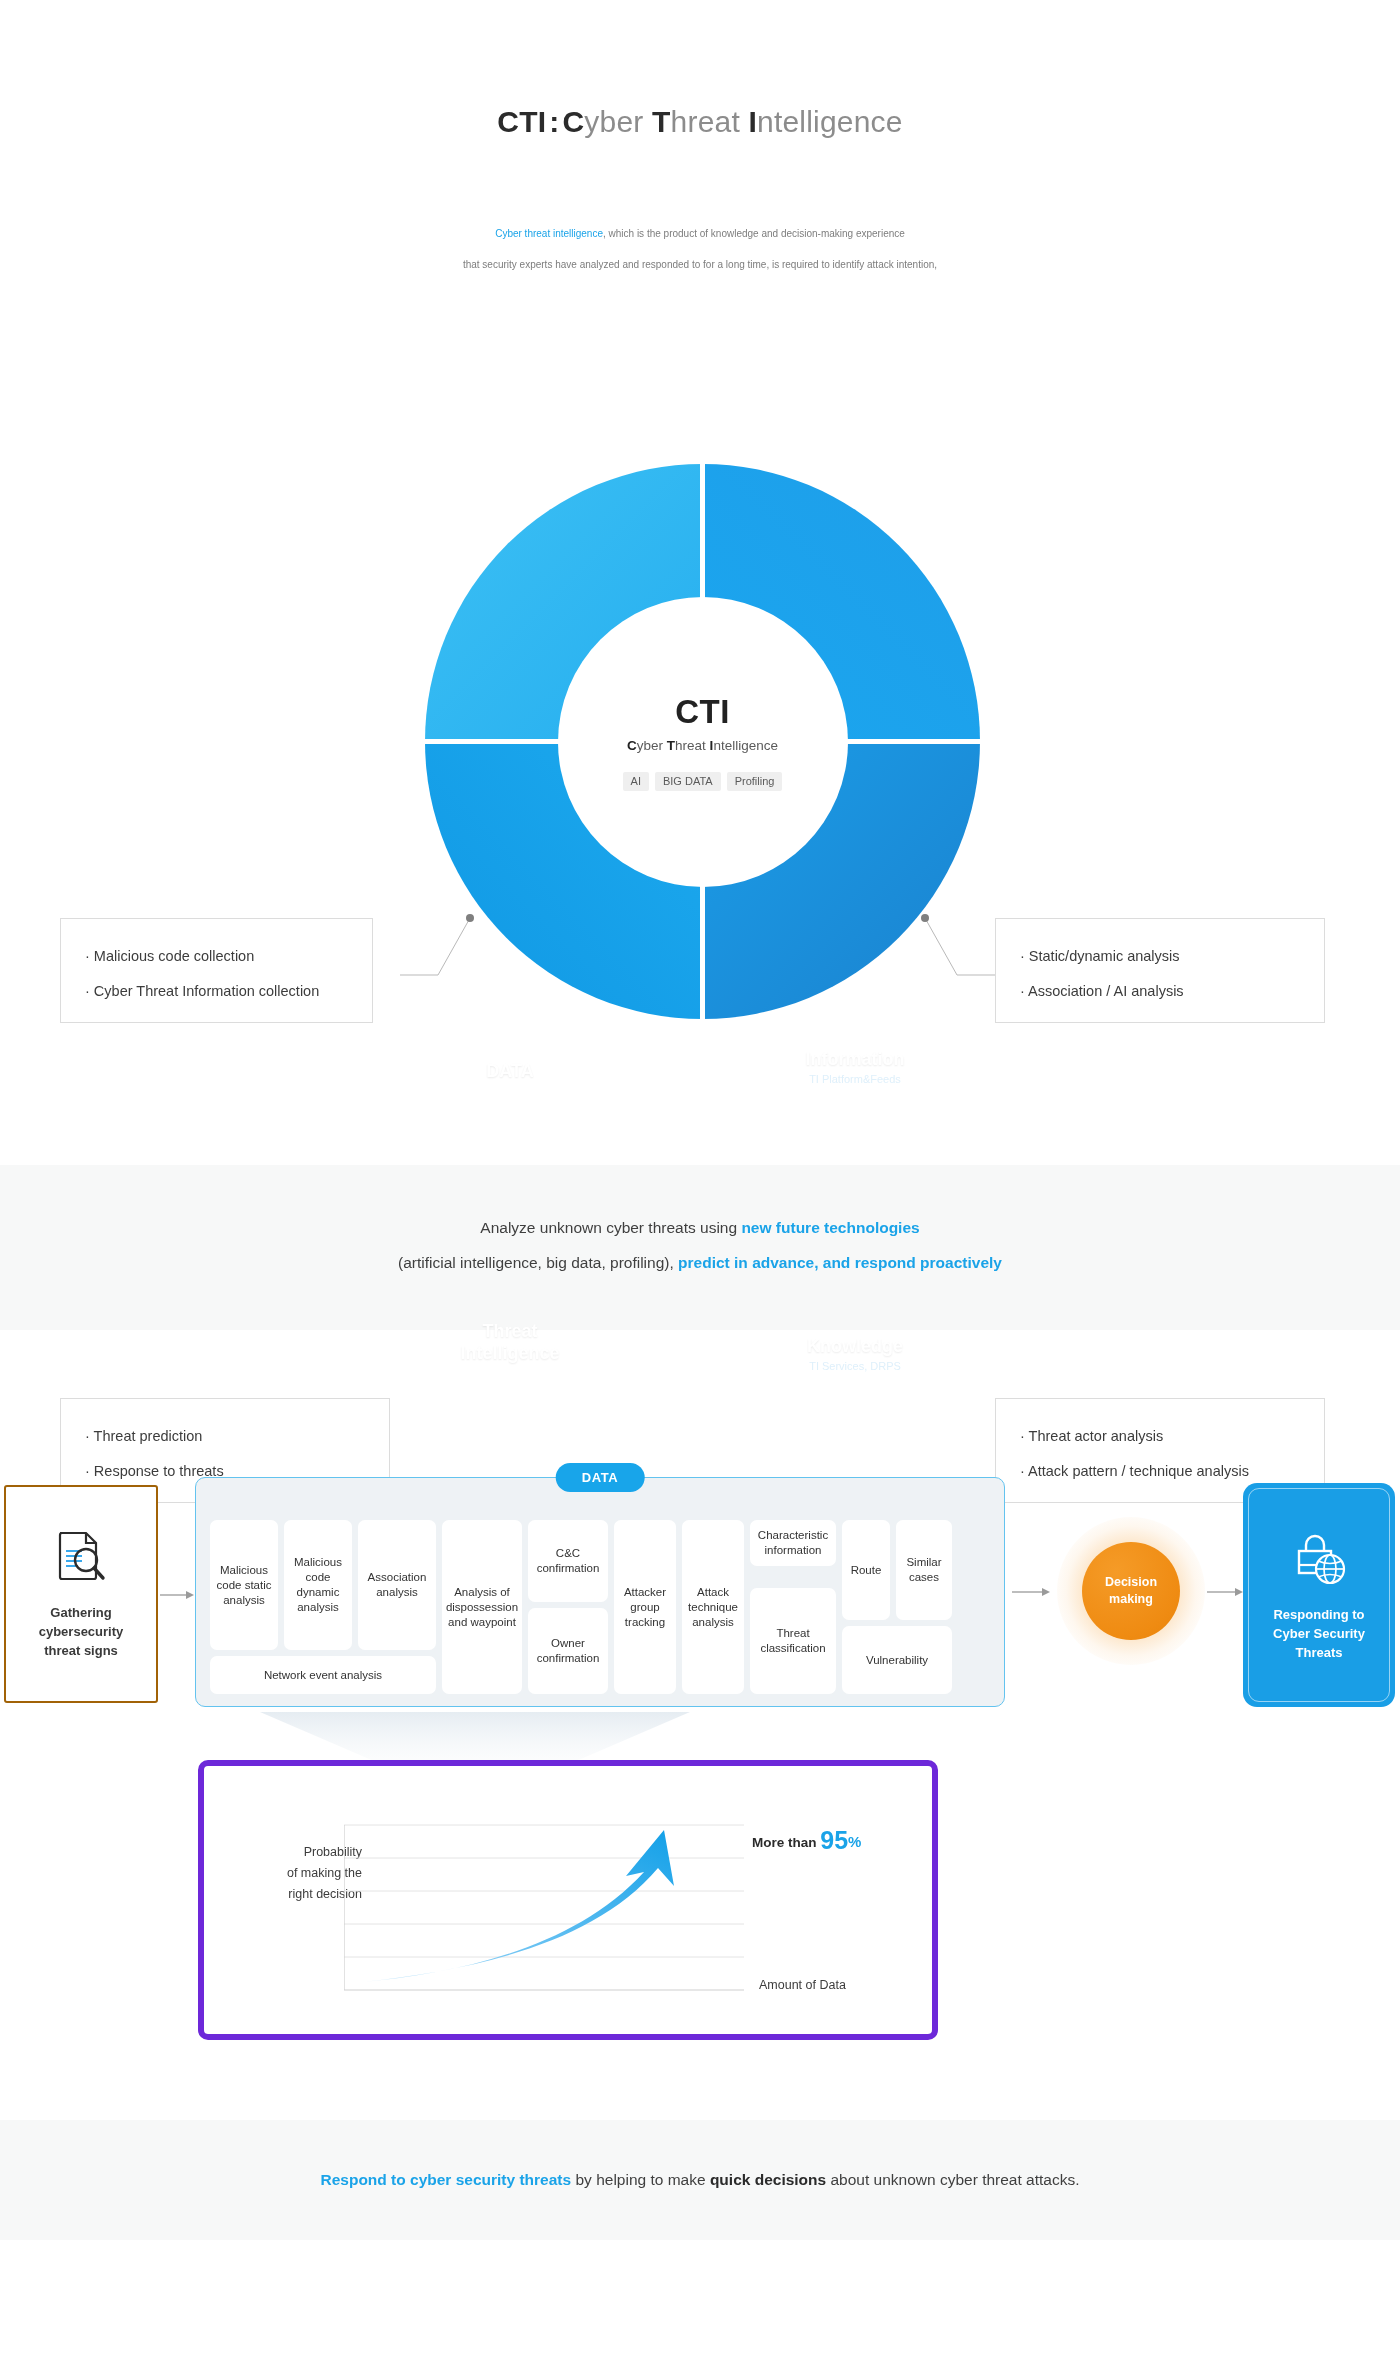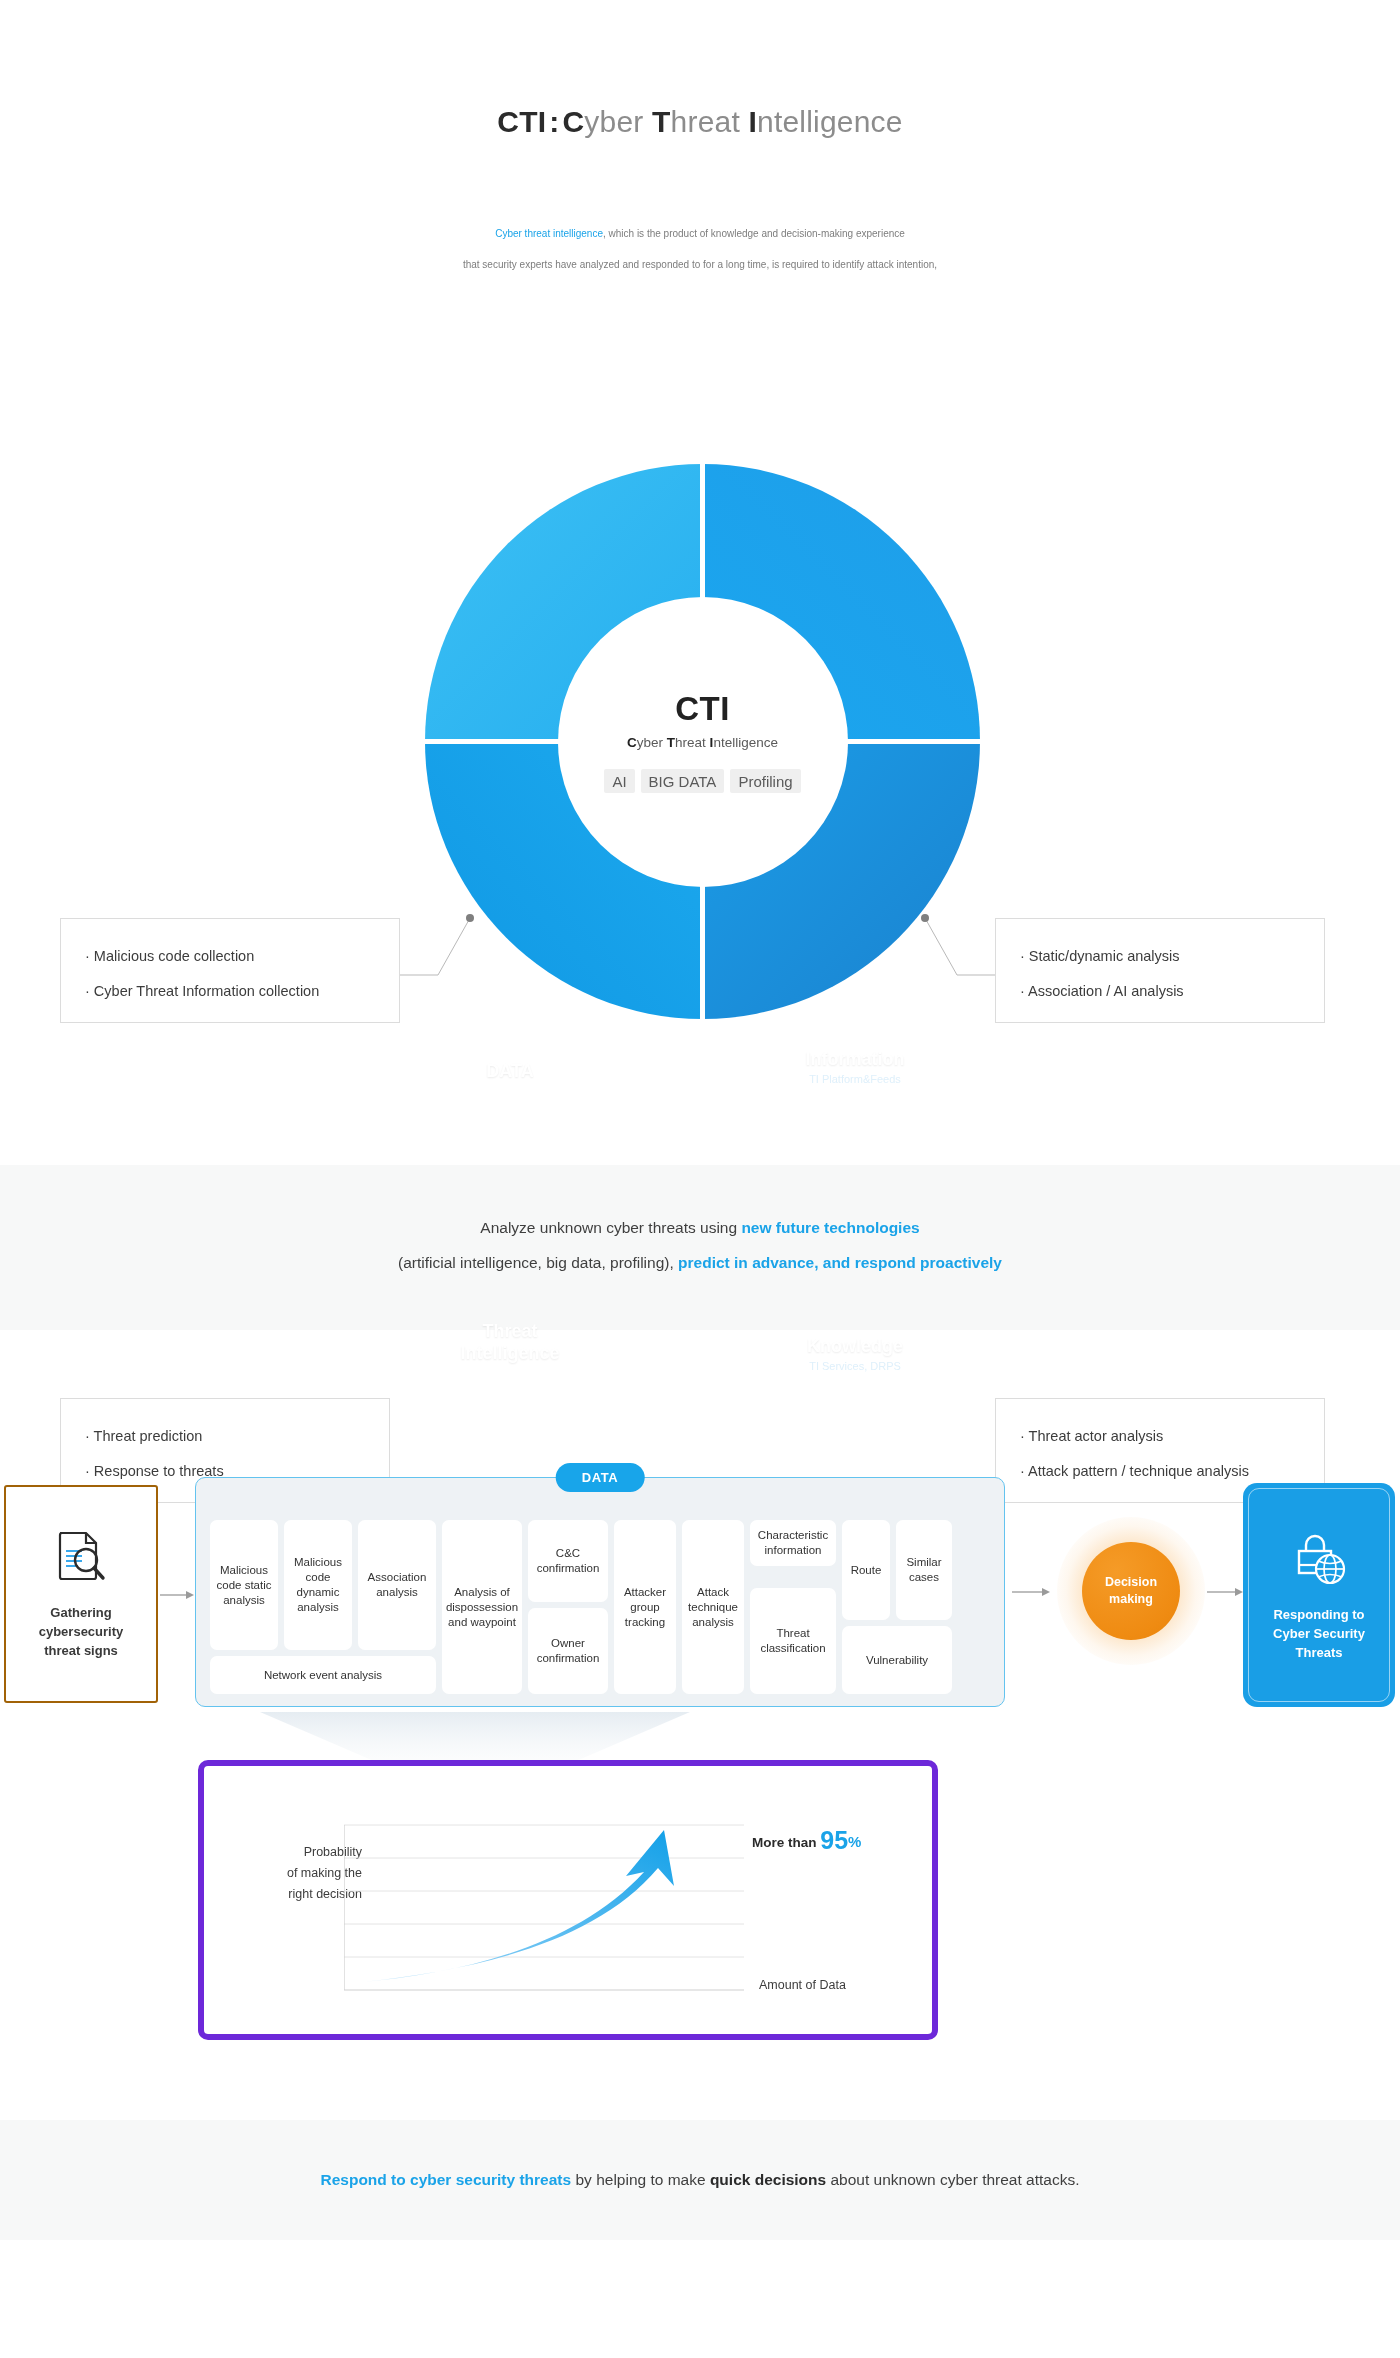--- a/index.html
+++ b/index.html
@@ -59,39 +59,39 @@
   }
   .hole-inner {
     position:absolute; left:0; top:0; width:100%; height:100%;
     display:flex; flex-direction:column; align-items:center; justify-content:center;
   }
   .hole-title { font-size:33px; font-weight:bold; color:#222; letter-spacing:.5px; }
   .hole-sub { font-size:13.5px; color:#5a5a5a; margin-top:7px; }
   .hole-sub b { color:#222; font-weight:bold; }
   .tag-row { display:flex; gap:6px; margin-top:19px; }
   .tag {
-    background:#efefef; color:#5a5a5a; font-size:15px;
+    background:#efefef; color:#5a5a5a; font-size:11px;
     padding:3.5px 8px; border-radius:2px; white-space:nowrap;
   }
 
   .quad-label { position:absolute; z-index:7; text-align:center; color:#fff; }
   .quad-label .t { font-size:18px; font-weight:bold; line-height:22px; text-shadow:0 1px 2px rgba(0,0,0,.08); }
   .quad-label .s { font-size:11px; color:#dff0fb; margin-top:3px; }
   .lbl-data  { left:445px; top:605px; width:130px; }
   .lbl-info  { left:760px; top:593px; width:190px; }
   .lbl-ti    { left:440px; top:865px; width:140px; }
   .lbl-know  { left:760px; top:880px; width:190px; }
 
   
   .callout {
     position:absolute; background:#fff; border:1px solid #dcdcdc;
     font-size:14.5px; color:#3c3c3c; line-height:35px; padding:20px 24px;
   }
   .callout div { white-space:nowrap; }
-  .c-tl { left:60px; top:463px; width:340px; height:105px; }
+  .c-tl { left:60px; top:463px; width:313px; height:105px; }
   .c-tr { left:995px; top:463px; width:330px; height:105px; }
   .c-bl { left:60px; top:943px; width:330px; height:105px; }
   .c-br { left:995px; top:943px; width:330px; height:105px; }
 
   .conn { position:absolute; stroke:#b9b9b9; fill:none; stroke-width:1; }
   .dot { fill:#7f7f7f; }
 
   
   .banner {
     position:absolute; left:0; width:1400px; background:#f7f8f8;

